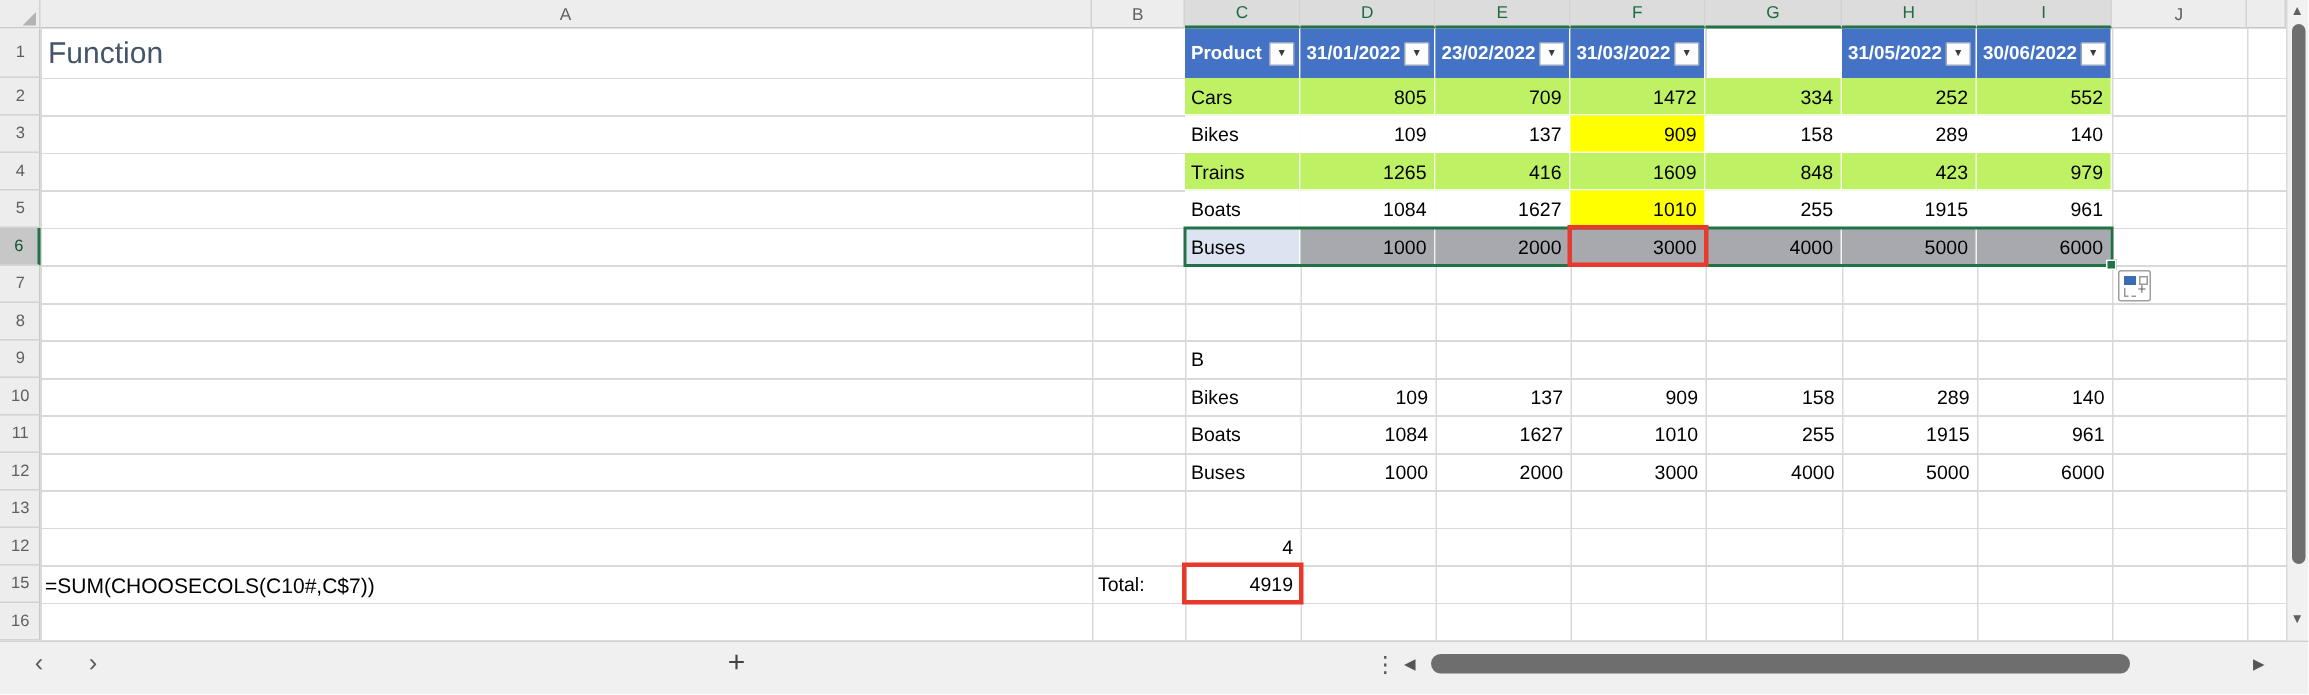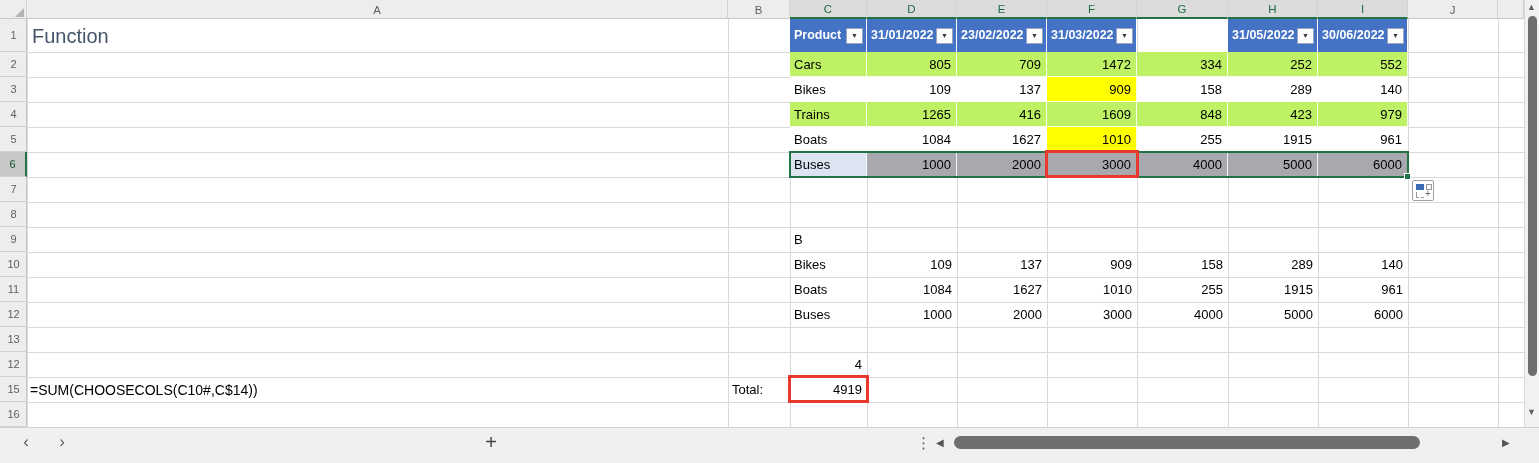--- a/index.html
+++ b/index.html
@@ -135,21 +135,21 @@
     <div class="rh" style="top:233px">10</div>
     <div class="rh" style="top:258px">11</div>
     <div class="rh" style="top:283px">12</div>
     <div class="rh" style="top:308px">13</div>
     <div class="rh" style="top:333px">12</div>
     <div class="rh" style="top:358px">15</div>
     <div class="rh" style="top:383px">16</div>
   </div>
 
   <div class="cell r1 cA a1-text">Function</div>
-  <div class="cell r15 cA formula">=SUM(CHOOSECOLS(C10#,C$14))</div>
+  <div class="cell r15 cA formula">=SUM(CHOOSECOLS(C10#,C$7))</div>
   <div class="cell r9 cC txt">B</div>
   <div class="cell r14 cC num">4</div>
   <div class="cell r15 cB txt">Total:</div>
   <div class="cell r15 cC num">4919</div>
 
   <div class="cell th cC">
     <span>Product</span>
     <span class="dd">▼</span>
   </div>
   <div class="cell th cD">

